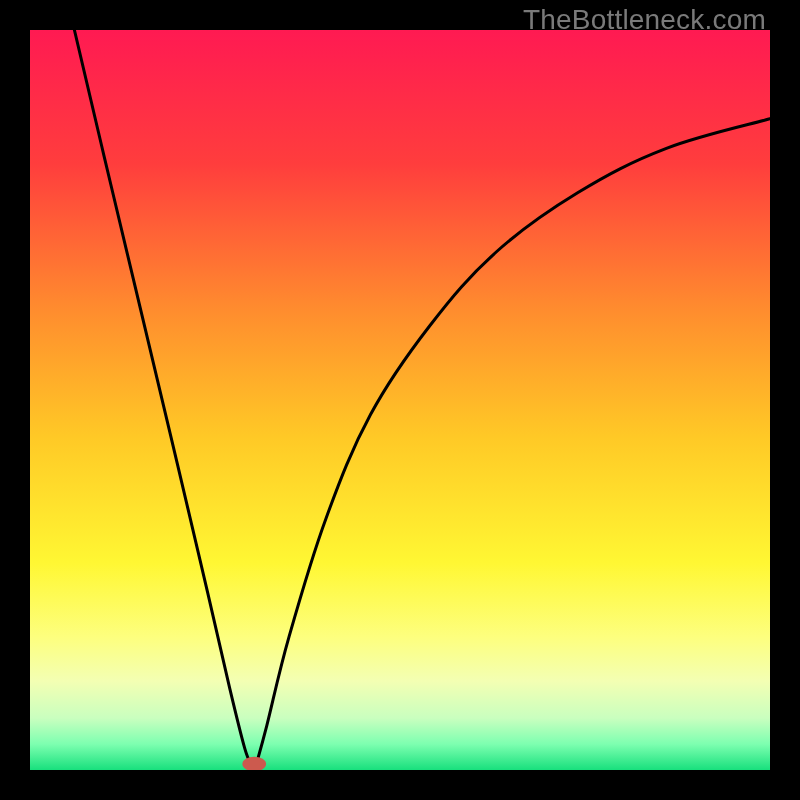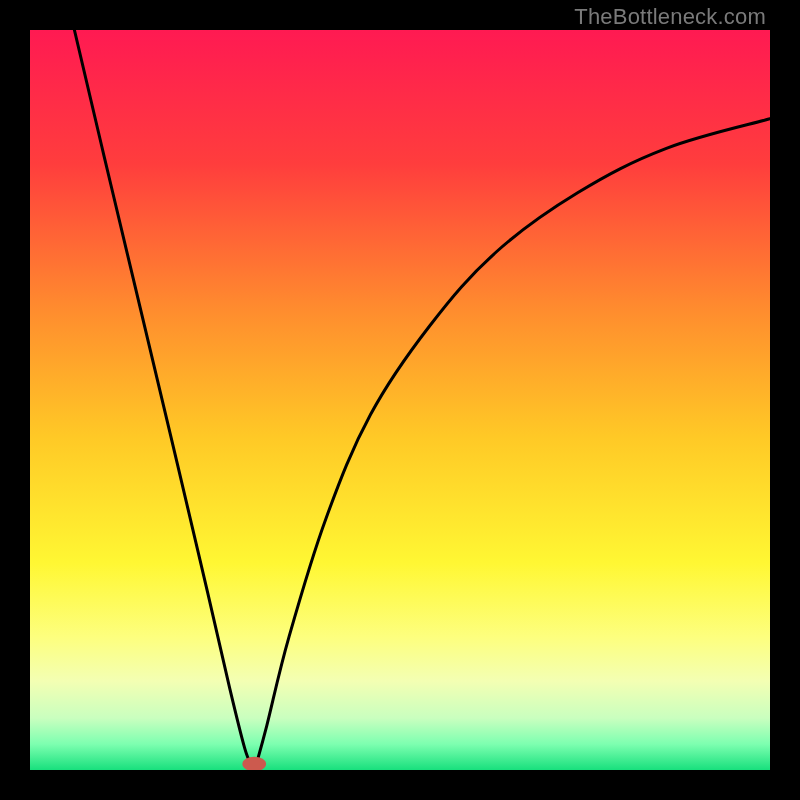--- a/index.html
+++ b/index.html
@@ -24,21 +24,21 @@
     left: 0;
     top: 0;
     width: 740px;
     height: 740px;
   }
   .watermark {
     position: absolute;
     top: 4px;
     right: 34px;
     color: #7a7a7a;
-    font-size: 22px;
+    font-size: 28px;
     letter-spacing: 0.2px;
     font-weight: 500;
   }
   svg {
     display: block;
   }
 </style>
 </head>
 <body>
 

